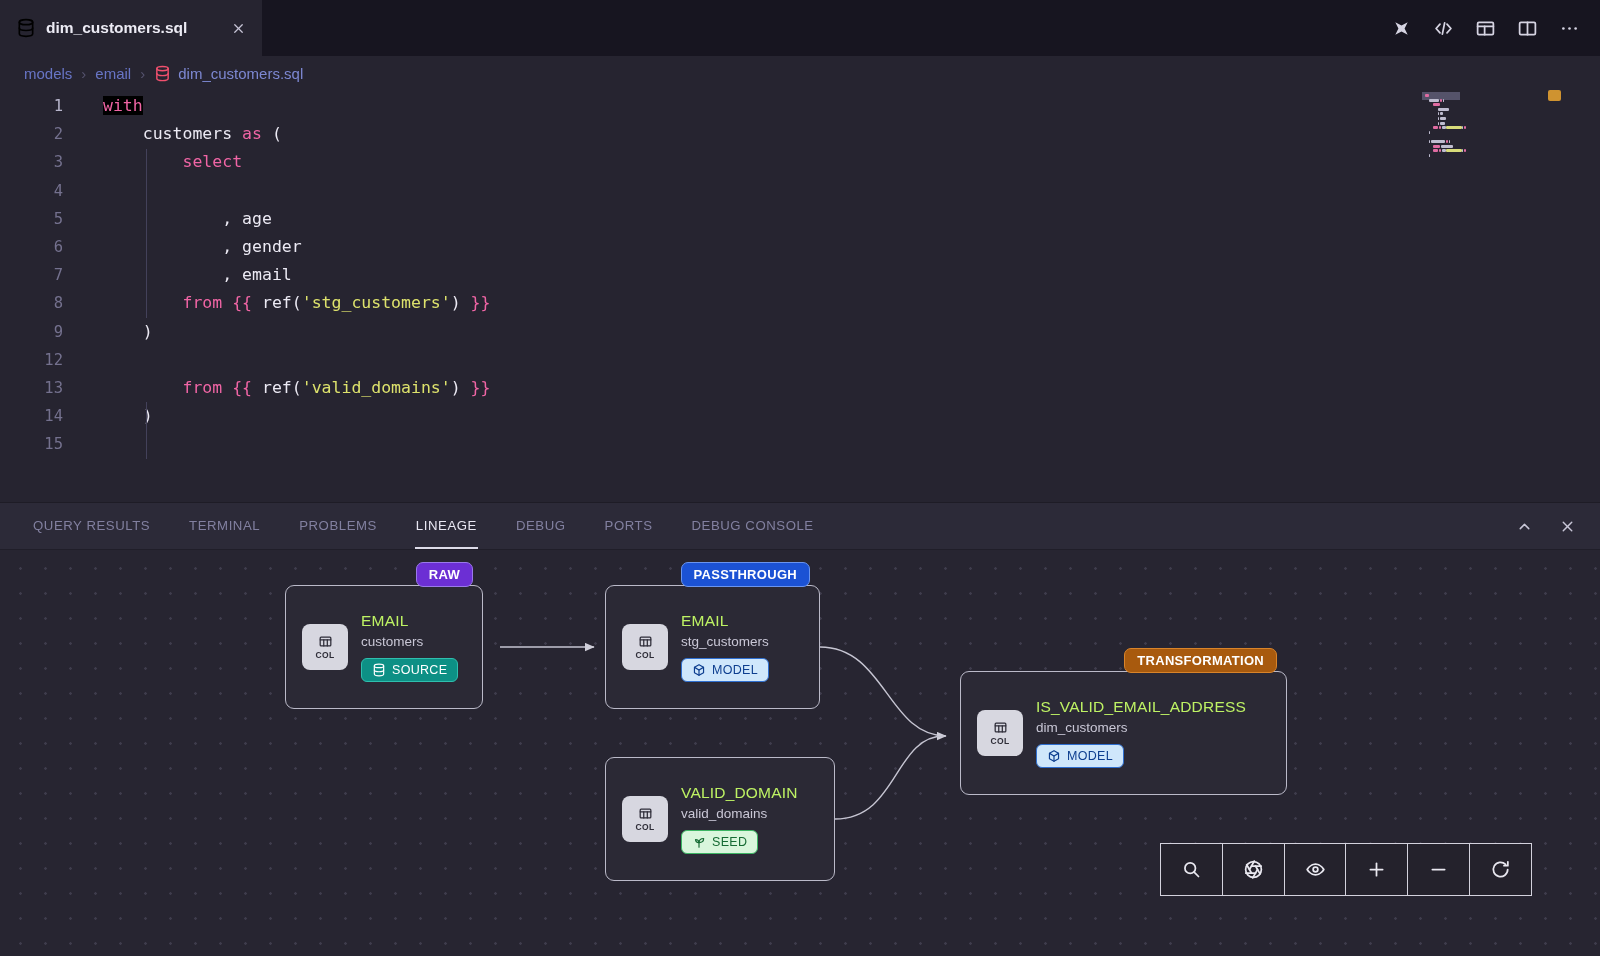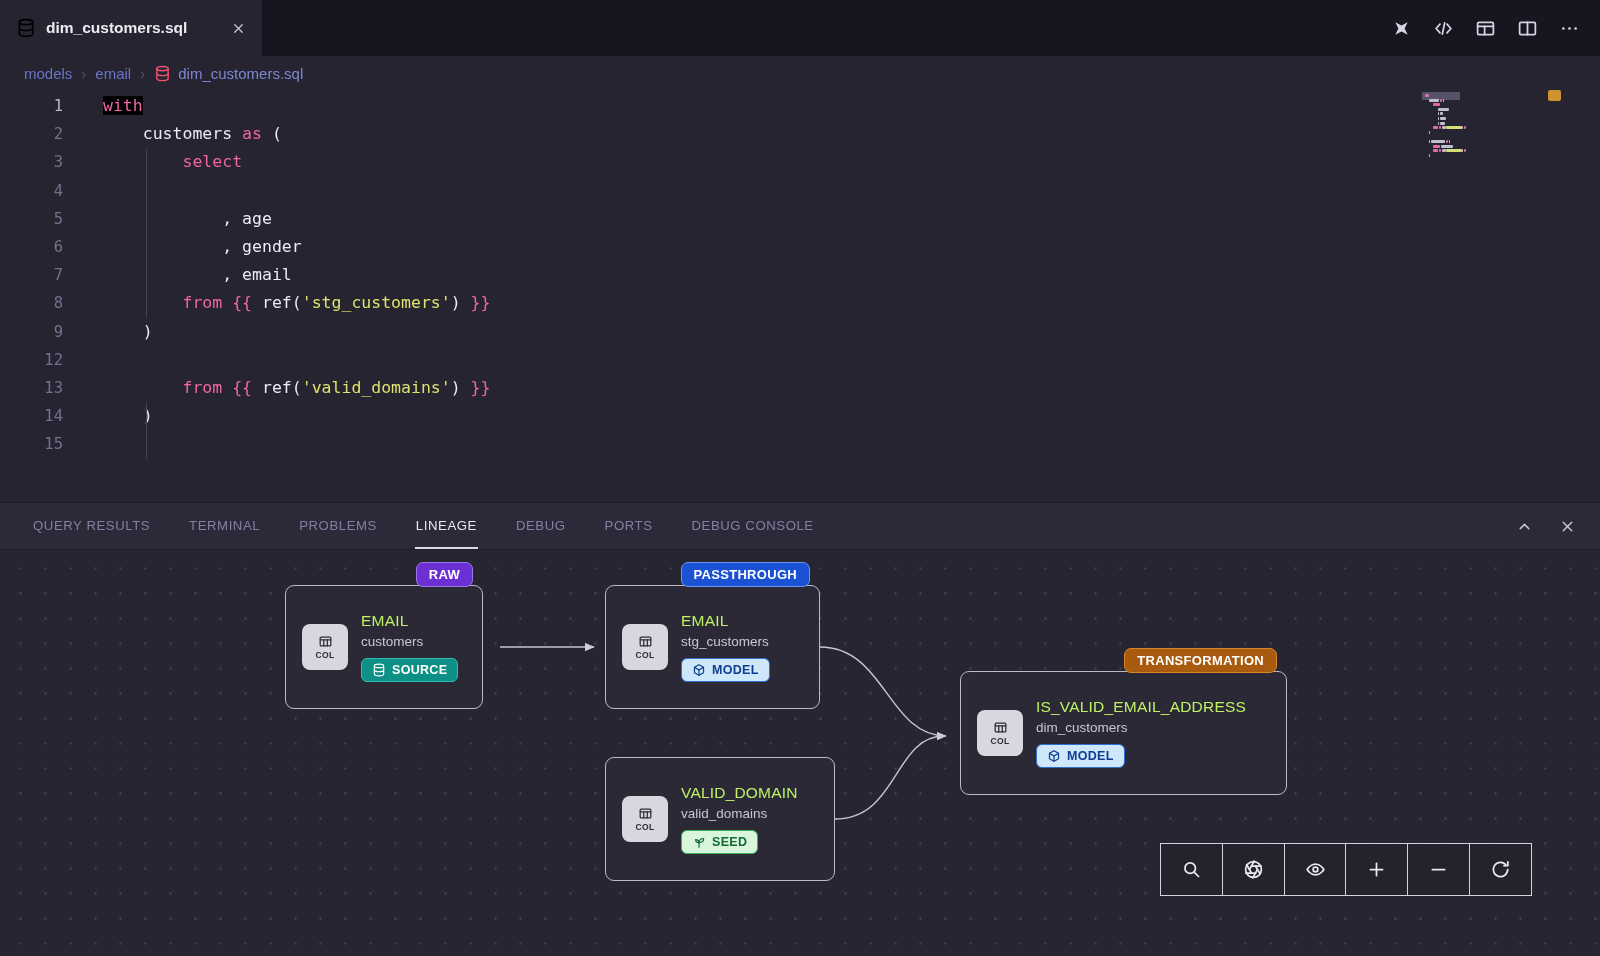--- a/index.html
+++ b/index.html
@@ -76,21 +76,21 @@
 
   .lnode { position:absolute; background:#2b2935; border:1px solid #bbbac9; border-radius:9px;
     padding:15px 16px; display:flex; gap:13px; min-height:124px; cursor:pointer; }
   .icon-box { width:46px; height:46px; background:#d7d7e0; border-radius:8px; flex:none; align-self:center;
     display:flex; flex-direction:column; align-items:center; justify-content:center; gap:1px; }
   .icon-box svg { width:19px; height:15px; color:#2e2d38; }
   .icon-label { font-size:8.5px; font-weight:700; color:#2e2d38; letter-spacing:.4px; }
   .nbody { display:flex; flex-direction:column; justify-content:center; }
   .ntitle { color:#bef264; font-size:15.5px; font-weight:400; letter-spacing:.2px; }
   .nsub { color:#c9c7d6; font-size:13.5px; margin:4px 0 9px; }
-  .nbadge { display:inline-flex; align-items:center; gap:6px; font-size:12.5px; font-weight:700;
+  .nbadge { display:inline-flex; align-items:center; gap:6px; font-size:12.5px; font-weight:400;
     padding:4px 10px; border-radius:6px; width:fit-content; letter-spacing:.3px; }
   .nbadge svg { width:14px; height:14px; }
   .badge-source { background:var(--badge-source-bg,#0d9085); color:#fff; border:1px solid #2fbfae; }
   .badge-model  { background:var(--badge-model-bg,#cfe7fb); color:var(--badge-model-text,#0d3e8f); border:1px solid #2f6fd0; }
   .badge-seed   { background:var(--badge-seed-bg,#d9f6dc); color:var(--badge-seed-text,#156a33); border:1px solid #3cb563; }
   .ntag { position:absolute; top:-24px; right:9px; color:#fff; font-size:13px; font-weight:600;
     padding:4px 12px; border-radius:7px; letter-spacing:.3px; white-space:nowrap; }
   .tag-raw { background:var(--tag-raw,#6c2fd4); border:1px solid #9a79ea; }
   .tag-passthrough { background:var(--tag-passthrough,#1b52d4); border:1px solid #6a95ef; }
   .tag-transformation { background:var(--tag-transformation,#a85a0e); border:1px solid #d9842a; }

